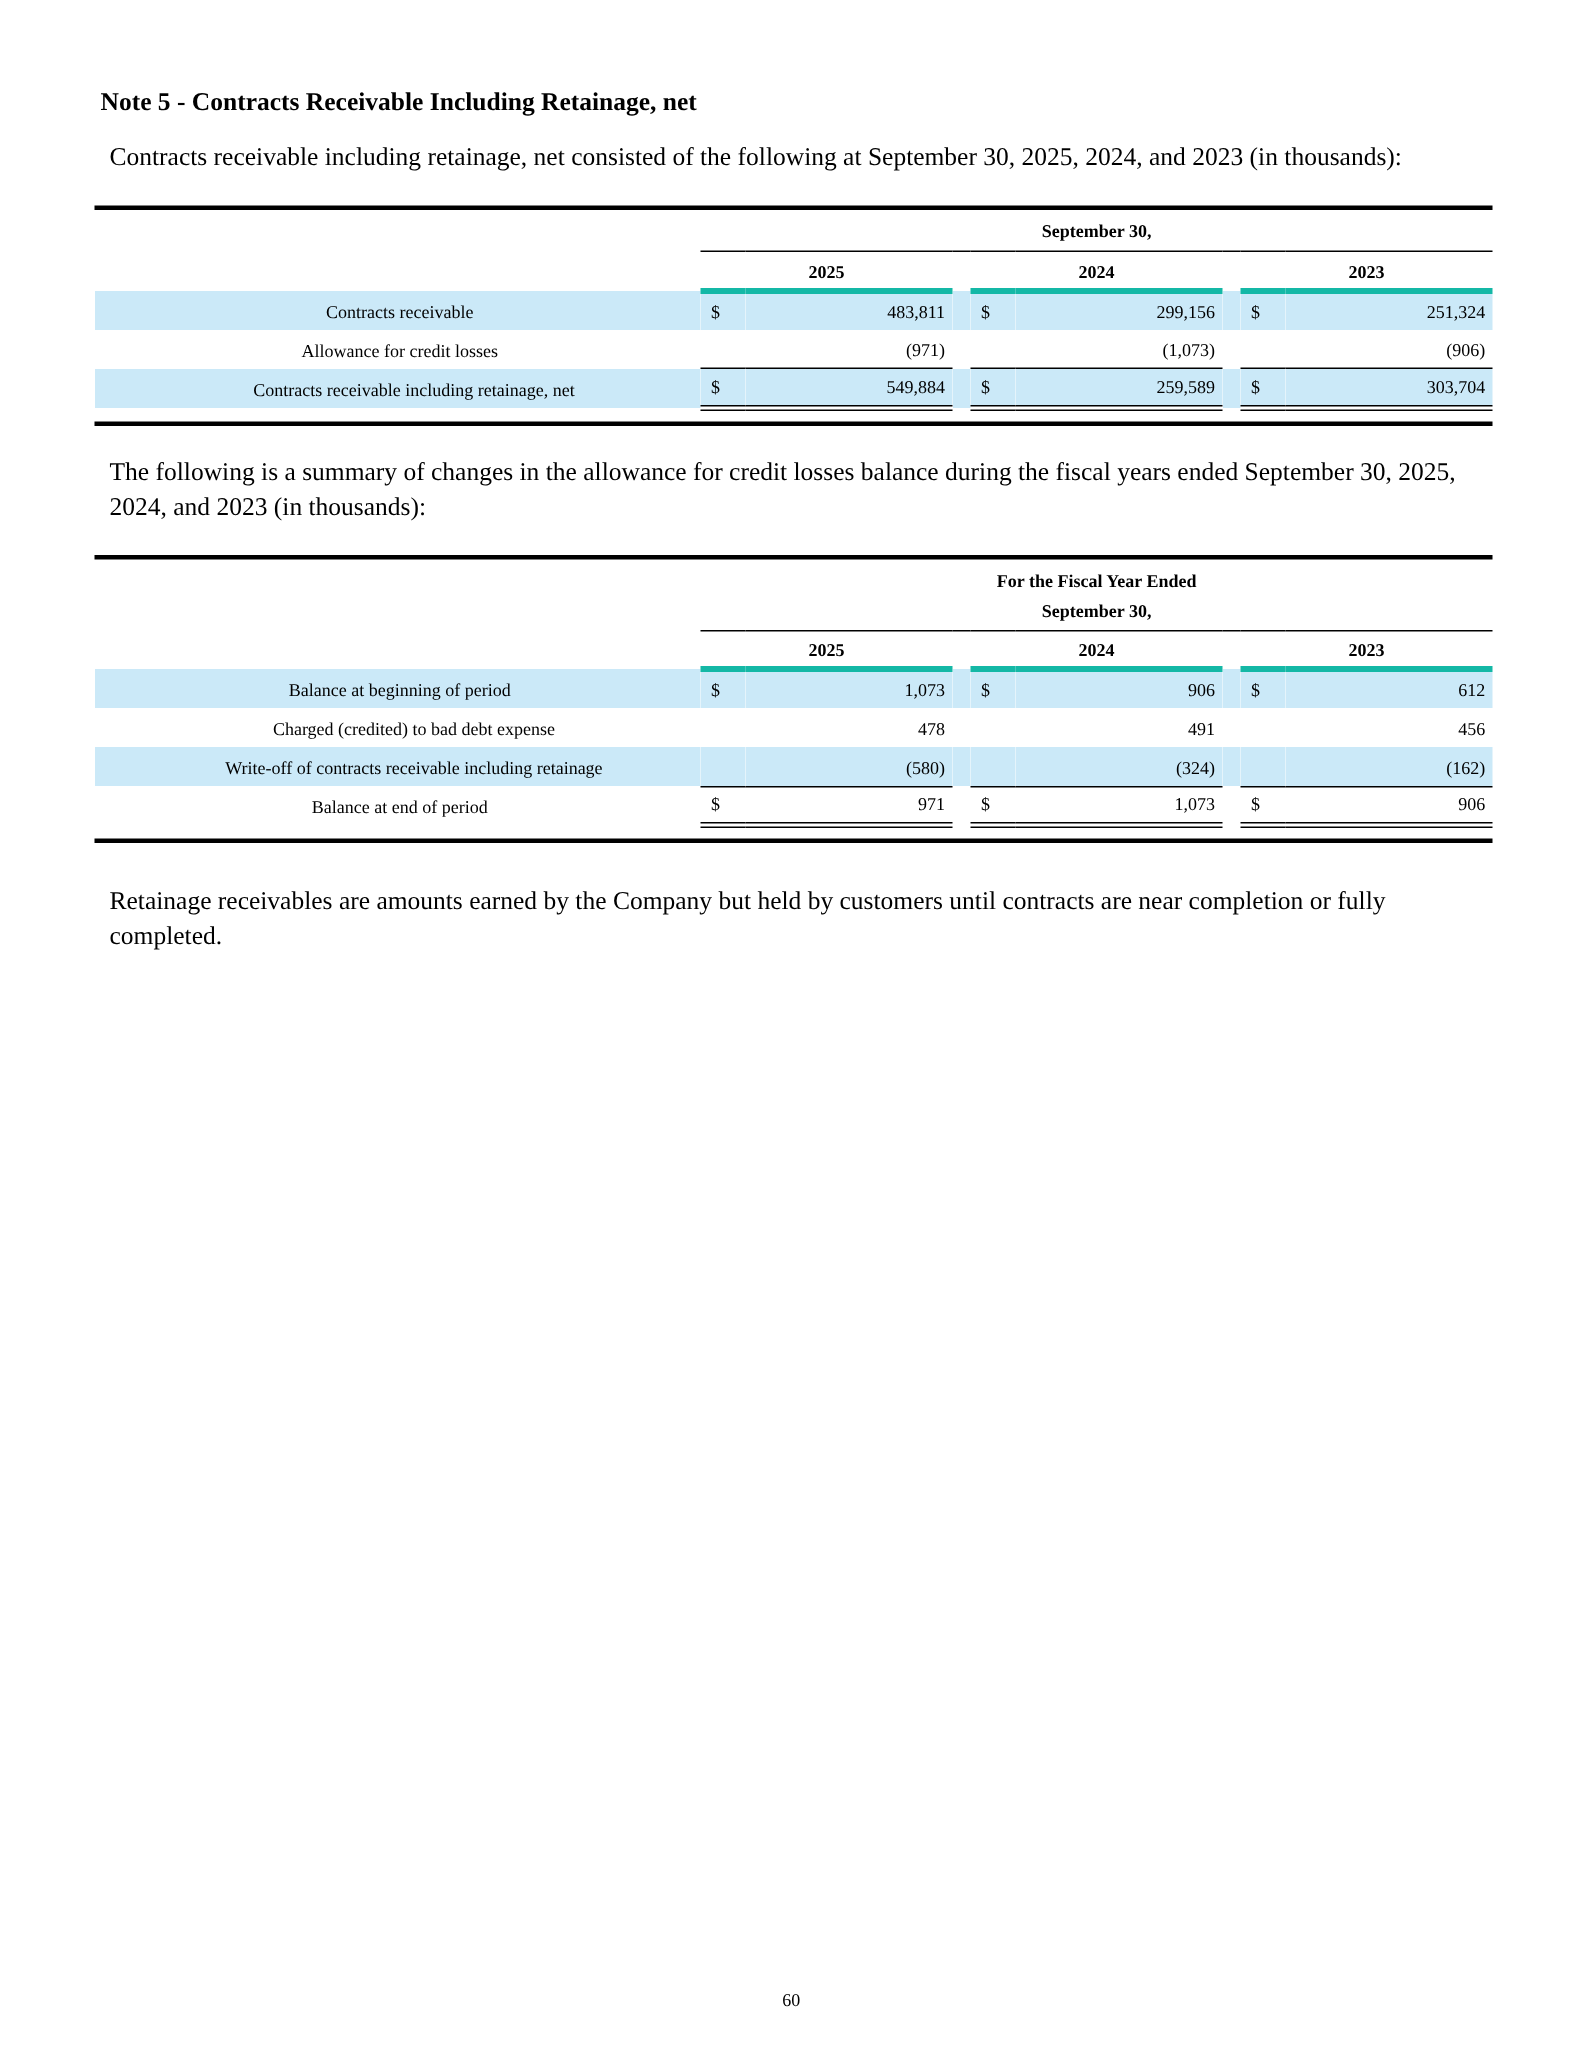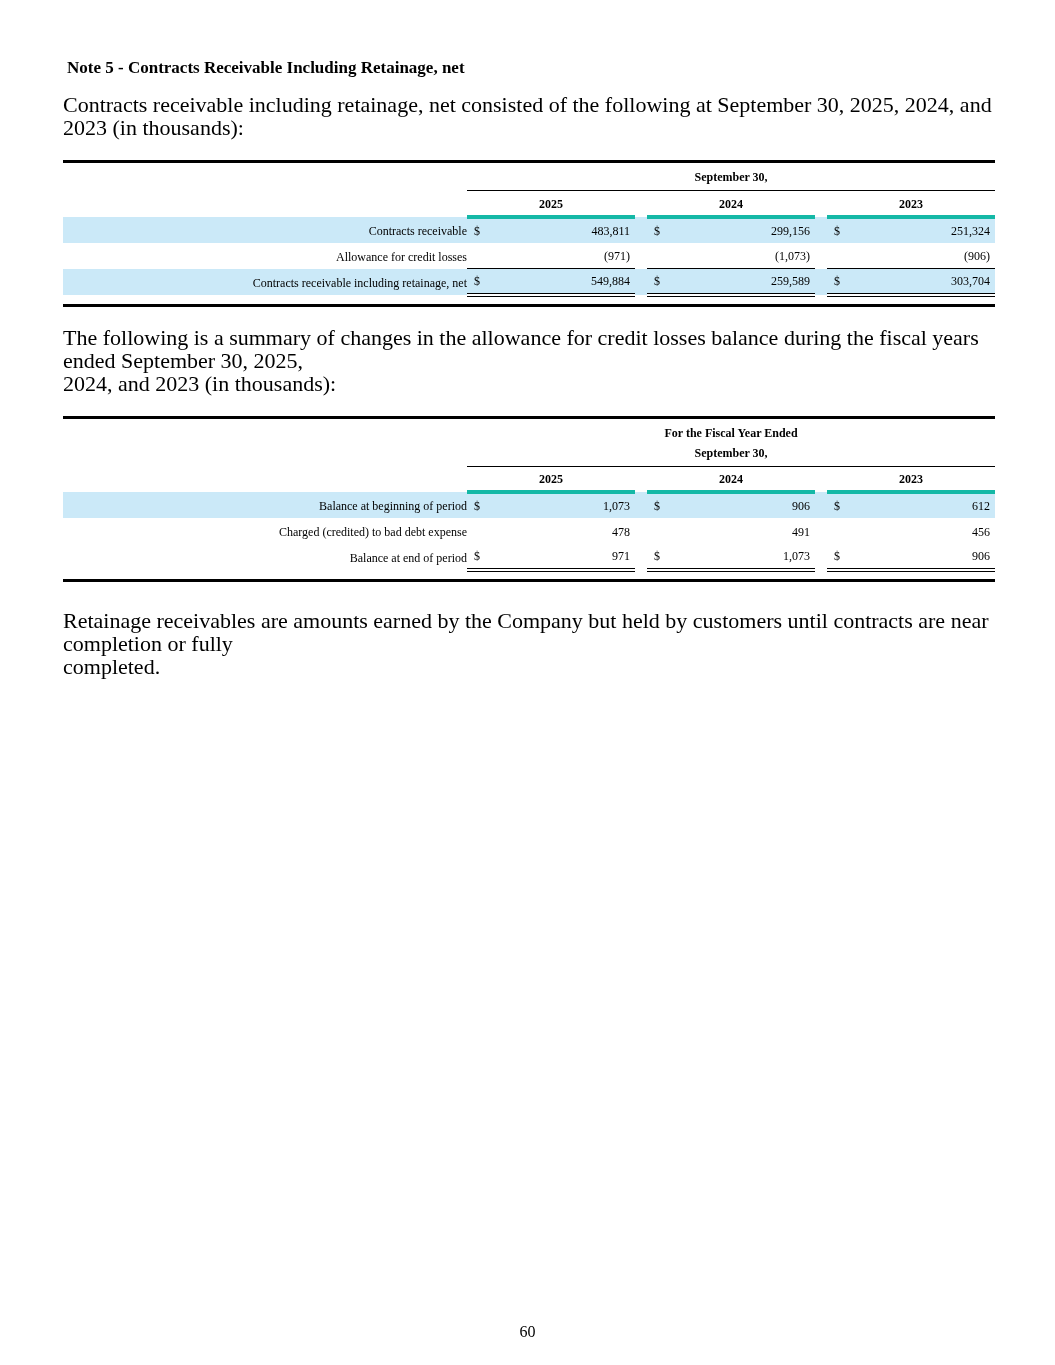--- a/index.html
+++ b/index.html
@@ -11,21 +11,21 @@
     font-family: "Liberation Serif", "DejaVu Serif", serif;
     position: relative;
   }
   .page { position: absolute; inset: 0; overflow: hidden; }
   .content { margin: 0 60px 0 63px; width: 932px; }
 
   .note-title {
     margin: 57px 0 0 4px;
     font-size: 17px; line-height: 21px; font-weight: bold;
   }
-  .para { font-size: 22px; line-height: 23px; margin: 0; }
+  .para { font-size: 17px; line-height: 23px; margin: 10px; }
   .para-intro   { margin-top: 15px; }
   .para-middle  { margin-top: 19px; }
   .para-bottom  { margin-top: 27px; }
 
   .fintable {
     margin-top: 21px;
     border-top: 3px solid #000;
     border-bottom: 3px solid #000;
     padding-bottom: 7px;
   }
@@ -41,30 +41,30 @@
     padding: 4px 0 3px 0; line-height: 20px;
   }
   tr.years td { height: 26px; }
   .year {
     text-align: center; font-weight: bold;
     border-bottom: 4px solid #14b8a6; padding-bottom: 3px;
   }
 
   tr.row td { height: 26px; padding-bottom: 4px; }
   tr.blue td { background: var(--row-highlight); }
-  .lbl { text-align: right; padding-left: 3px; }
+  .lbl { text-align: center; padding-left: 3px; }
   .lbl.indent { padding-left: 22px; }
   .usd { text-align: left; padding-left: 7px; }
   .val { text-align: right; padding-right: 5px; }
   tr.rule .usd, tr.rule .val { border-bottom: 1px solid #000; }
   tr.dbl  .usd, tr.dbl  .val { border-bottom: 4px double #000; }
 
   .page-number {
     position: absolute; left: 0; right: 0; bottom: 24px;
-    text-align: center; font-size: 16px;
+    text-align: center; font-size: 12px;
   }
 </style>
 </head>
 <body>
 
 <div class="page">
   <div class="content">
 
     <h1 class="note-title">Note 5 - Contracts Receivable Including Retainage, net</h1>
 
@@ -190,20 +190,31 @@
             <td class="usd"></td>
             <td class="val">478</td>
             <td></td>
             <td class="usd"></td>
             <td class="val">491</td>
             <td></td>
             <td class="usd"></td>
             <td class="val">456</td>
           </tr>
 
+          <tr class="row blue rule">
+            <td class="lbl indent">Write-off of contracts receivable including retainage</td>
+            <td class="usd"></td>
+            <td class="val">(580)</td>
+            <td></td>
+            <td class="usd"></td>
+            <td class="val">(324)</td>
+            <td></td>
+            <td class="usd"></td>
+            <td class="val">(162)</td>
+          </tr>
 
           <tr class="row dbl">
             <td class="lbl">Balance at end of period</td>
             <td class="usd">$</td>
             <td class="val">971</td>
             <td></td>
             <td class="usd">$</td>
             <td class="val">1,073</td>
             <td></td>
             <td class="usd">$</td>

